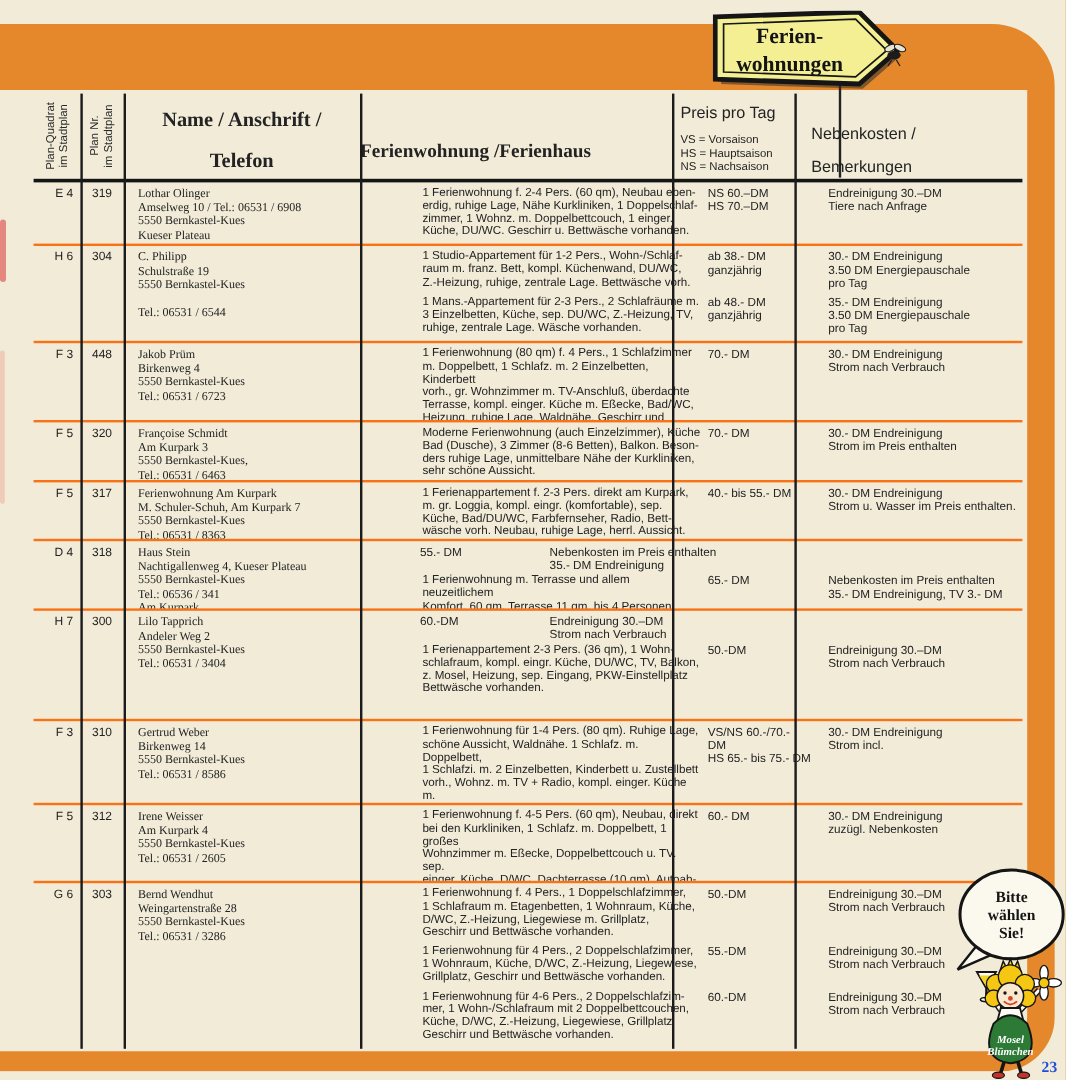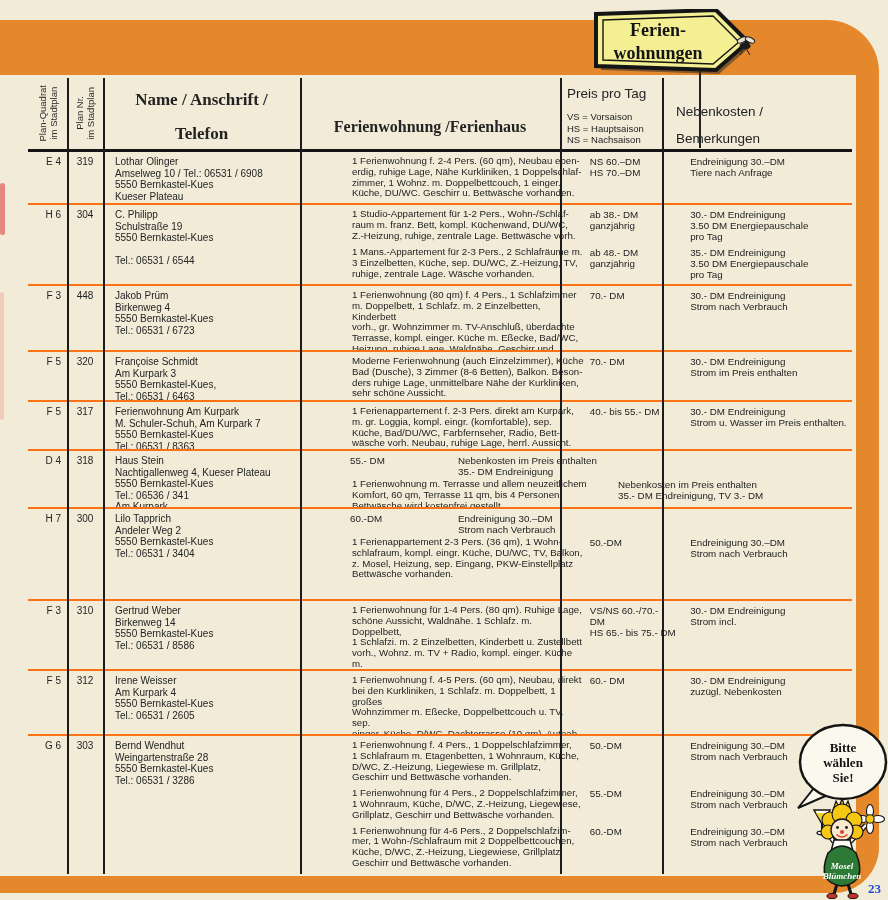--- a/index.html
+++ b/index.html
@@ -25,30 +25,30 @@
   .tbl{position:absolute;left:28px;top:78px;width:824px;height:796px;z-index:2;}
   .vl{position:absolute;top:0;bottom:0;width:2px;background:#1b1b1b;}
   .v1{left:39px}.v2{left:75px}.v3{left:272px}.v4{left:532px}.v5{left:634px}
 
   .thead{display:flex;height:74px;box-sizing:border-box;border-bottom:3px solid #151515;}
   .h{box-sizing:border-box;}
   .hq{width:39px;display:flex;align-items:center;justify-content:center;}
   .hn{width:36px;display:flex;align-items:center;justify-content:center;}
   .vert{writing-mode:vertical-rl;transform:rotate(180deg);font-size:9.5px;line-height:11px;color:#2a2a2a;text-align:center;}
   .hname{width:197px;font-family:"Liberation Serif",serif;font-weight:bold;font-size:17px;line-height:34px;text-align:center;padding-top:5px;}
-  .hfewo{width:260px;font-family:"Liberation Serif",serif;font-weight:bold;font-size:16px;text-align:center;padding-top:40px;}
+  .hfewo{width:260px;font-family:"Liberation Serif",serif;font-weight:bold;font-size:16px;padding-top:40px;}
   .hprice{width:102px;padding-left:7px;}
   .hprice .pt{font-size:13.5px;margin-top:8px;}
   .hprice .legend{font-size:9.5px;line-height:11.5px;margin-top:10px;}
   .hnotes{width:190px;font-size:13.5px;line-height:27px;padding-top:20px;padding-left:14px;}
 
   .row{display:flex;box-sizing:border-box;border-bottom:2px solid #f97316;overflow:hidden;}
   .cq{width:39px;box-sizing:border-box;text-align:right;padding:4px 6px 0 0;font-size:10px;line-height:11.5px;}
   .cn{width:36px;box-sizing:border-box;text-align:center;padding-top:4px;font-size:10px;line-height:11.5px;}
-  .cname{width:197px;box-sizing:border-box;padding:4px 4px 0 12px;font-size:10px;line-height:11.5px;}
+  .cname{width:197px;box-sizing:border-box;padding:4px 4px 0 12px;font-size:10px;line-height:11.5px;font-family:Liberation Serif, serif;}
   .cmain{width:552px;box-sizing:border-box;padding-top:4px;}
   .entry{display:flex;padding-left:44px;}
   .entry + .entry{margin-top:5px;}
   .edesc{width:260px;box-sizing:border-box;padding-left:8px;font-size:9.7px;line-height:10.8px;}
   .eprice{width:100px;box-sizing:border-box;padding-left:6px;font-size:9.8px;line-height:11px;}
   .enotes{width:190px;box-sizing:border-box;padding-left:14px;font-size:9.8px;line-height:11px;}
 
   
   .mascot{position:absolute;left:790px;top:722px;width:100px;height:178px;z-index:5;}
   .bub-text{font-family:"Liberation Serif",serif;font-weight:bold;font-size:13px;fill:#141414;text-anchor:middle;}
@@ -231,20 +231,21 @@
       <div class="cmain">
         <div class="entry">
           <div class="eprice lines">55.- DM</div>
           <div class="enotes lines">Nebenkosten im Preis enthalten
 35.- DM Endreinigung</div>
         </div>
         <div class="entry" style="margin-top:2px">
           <div class="edesc lines">1 Ferienwohnung m. Terrasse und allem neuzeitlichem
 Komfort, 60 qm, Terrasse 11 qm, bis 4 Personen.
 Bettwäsche wird kostenfrei gestellt.</div>
+          <div class="eprice lines">65.- DM</div>
           <div class="enotes lines">Nebenkosten im Preis enthalten
 35.- DM Endreinigung, TV 3.- DM</div>
         </div>
       </div>
     </div>
 
     <div class="row" style="height:92px">
       <div class="cq lines">H 7</div>
       <div class="cn lines">300</div>
       <div class="cname lines">Lilo Tapprich

